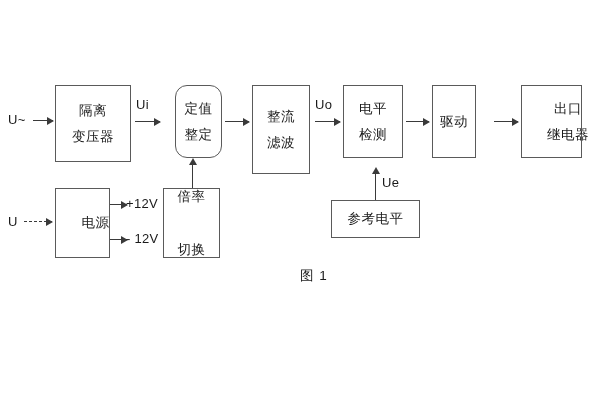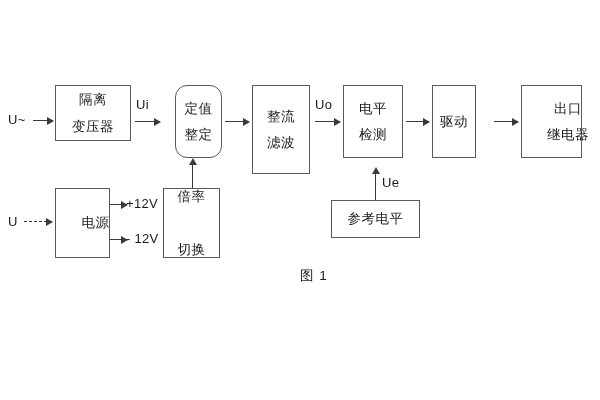--- a/index.html
+++ b/index.html
@@ -103,21 +103,21 @@
   }
 </style>
 </head>
 <body>
 
 <div id="diagram">
 
   <div class="lbl lbl-sig" style="left:8px; top:113px;">U~</div>
   <div class="arrow-r" style="left:33px; top:120px; width:20px;"></div>
 
-  <div class="block" style="left:55px; top:85px; width:76px; height:56px;">
+  <div class="block" style="left:55px; top:85px; width:76px; height:77px;">
     <span class="ln">隔离</span>
     <span class="ln">变压器</span>
   </div>
 
   <div class="lbl lbl-sig" style="left:136px; top:98px;">Ui</div>
   <div class="arrow-r" style="left:135px; top:121px; width:25px;"></div>
 
   <div class="block" style="left:175px; top:85px; width:47px; height:73px;border-radius:12px;">
     <span class="ln">定值</span>
     <span class="ln">整定</span>

